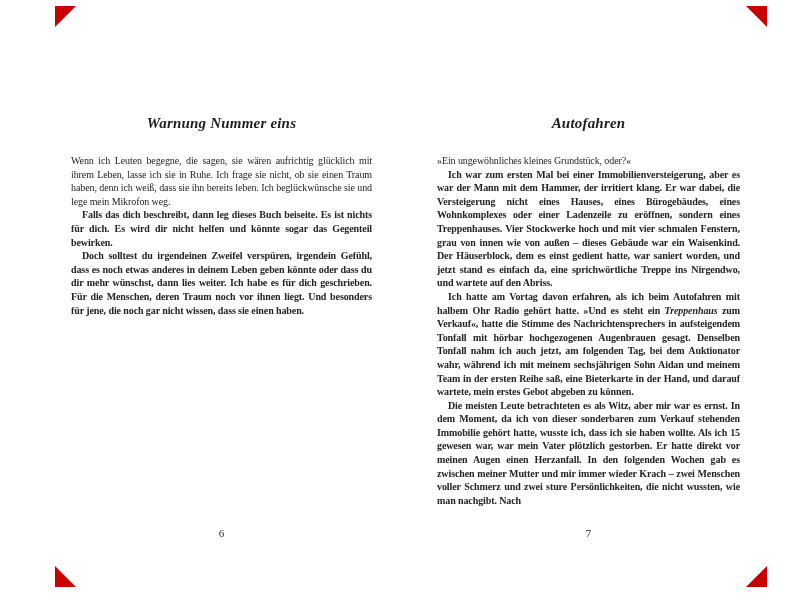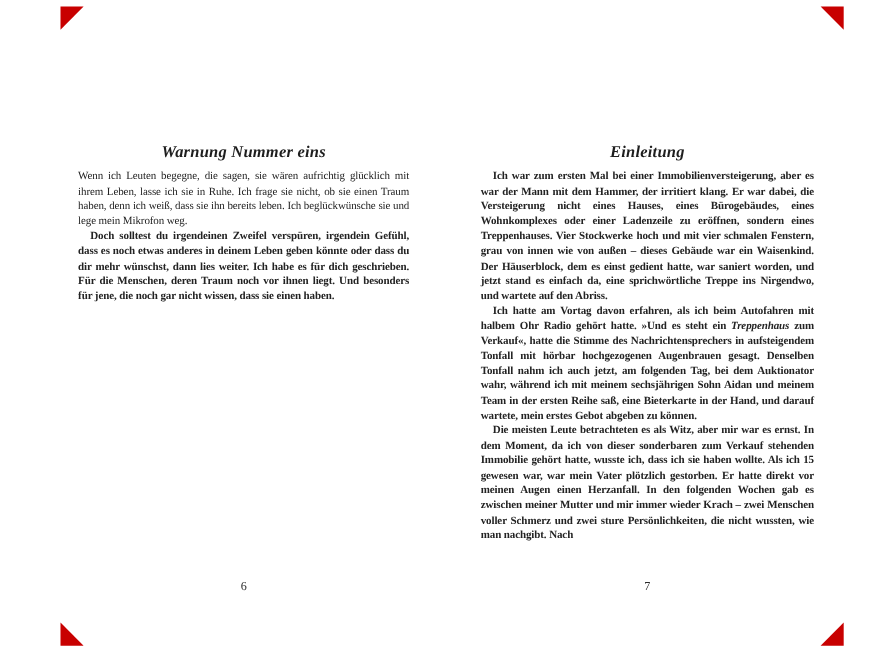--- a/index.html
+++ b/index.html
@@ -29,21 +29,21 @@
   .corner.br { left: 746px; top: 566px; border-bottom: 21px solid var(--accent, #c80000); border-left: 21px solid transparent; }
 
   .page { position: absolute; top: 0; height: 593px; }
   .page.left  { left: 71px;  width: 301px; }
   .page.right { left: 437px; width: 303px; }
 
   .heading {
     position: absolute;
     top: 115px;
     left: 0; right: 0;
-    margin: 16px;
+    margin: 0;
     text-align: center;
     font-style: italic;
     font-weight: 600;
     font-size: 15px;
     letter-spacing: 0.2px;
     color: #1e1e1e;
   }
   .body {
     position: absolute;
     top: 154px;
@@ -75,28 +75,30 @@
 
   <div class="corner tl"></div>
   <div class="corner tr"></div>
   <div class="corner bl"></div>
   <div class="corner br"></div>
 
   <section class="page left">
     <h2 class="heading">Warnung Nummer eins</h2>
     <div class="body">
         <p><span>Wenn ich Leuten begegne, die sagen, sie wären aufrichtig glücklich mit ihrem Leben, lasse ich sie in Ruhe. Ich frage sie nicht, ob sie einen Traum haben, denn ich weiß, dass sie ihn bereits leben. Ich beglückwünsche sie und lege mein Mikrofon weg.</span></p>
+        <p class="indent"><span>Falls das dich beschreibt, dann leg dieses Buch beiseite. Es ist nichts für dich. Es wird dir nicht helfen und könnte sogar das Gegenteil bewirken.</span></p>
         <p class="indent"><span>Doch solltest du irgendeinen Zweifel verspüren, irgendein Gefühl, dass es noch etwas anderes in deinem Leben geben könnte oder dass du dir mehr wünschst, dann lies weiter. Ich habe es für dich geschrieben. Für die Menschen, deren Traum noch vor ihnen liegt. Und besonders für jene, die noch gar nicht wissen, dass sie einen haben.</span></p>
       </div>
     <div class="folio">6</div>
   </section>
 
   <section class="page right">
-    <h2 class="heading">Einleitung</h2>
+    <h2 class="heading">Autofahren</h2>
     <div class="body">
+        <p><span>»Ein ungewöhnliches kleines Grundstück, oder?«</span></p>
         <p class="indent"><span>Ich war zum ersten Mal bei einer Immobilienversteigerung, aber es war der Mann mit dem Hammer, der irritiert klang. Er war dabei, die Versteigerung nicht eines Hauses, eines Bürogebäudes, eines Wohnkomplexes oder einer Ladenzeile zu eröffnen, sondern eines Treppenhauses. Vier Stockwerke hoch und mit vier schmalen Fenstern, grau von innen wie von außen – dieses Gebäude war ein Waisenkind. Der Häuserblock, dem es einst gedient hatte, war saniert worden, und jetzt stand es einfach da, eine sprichwörtliche Treppe ins Nirgendwo, und wartete auf den Abriss.</span></p>
         <p class="indent"><span>Ich hatte am Vortag davon erfahren, als ich beim Autofahren mit halbem Ohr Radio gehört hatte. »Und es steht ein </span><span class="it">Treppenhaus</span><span> zum Verkauf«, hatte die Stimme des Nachrichtensprechers in aufsteigendem Tonfall mit hörbar hochgezogenen Augenbrauen gesagt. Denselben Tonfall nahm ich auch jetzt, am folgenden Tag, bei dem Auktionator wahr, während ich mit meinem sechsjährigen Sohn Aidan und meinem Team in der ersten Reihe saß, eine Bieterkarte in der Hand, und darauf wartete, mein erstes Gebot abgeben zu können.</span></p>
         <p class="indent"><span>Die meisten Leute betrachteten es als Witz, aber mir war es ernst. In dem Moment, da ich von dieser sonderbaren zum Verkauf stehenden Immobilie gehört hatte, wusste ich, dass ich sie haben wollte. Als ich 15 gewesen war, war mein Vater plötzlich gestorben. Er hatte direkt vor meinen Augen einen Herzanfall. In den folgenden Wochen gab es zwischen meiner Mutter und mir immer wieder Krach – zwei Menschen voller Schmerz und zwei sture Persönlichkeiten, die nicht wussten, wie man nachgibt. Nach</span></p>
       </div>
     <div class="folio">7</div>
   </section>
 
 </div>
 
 </body></html>

